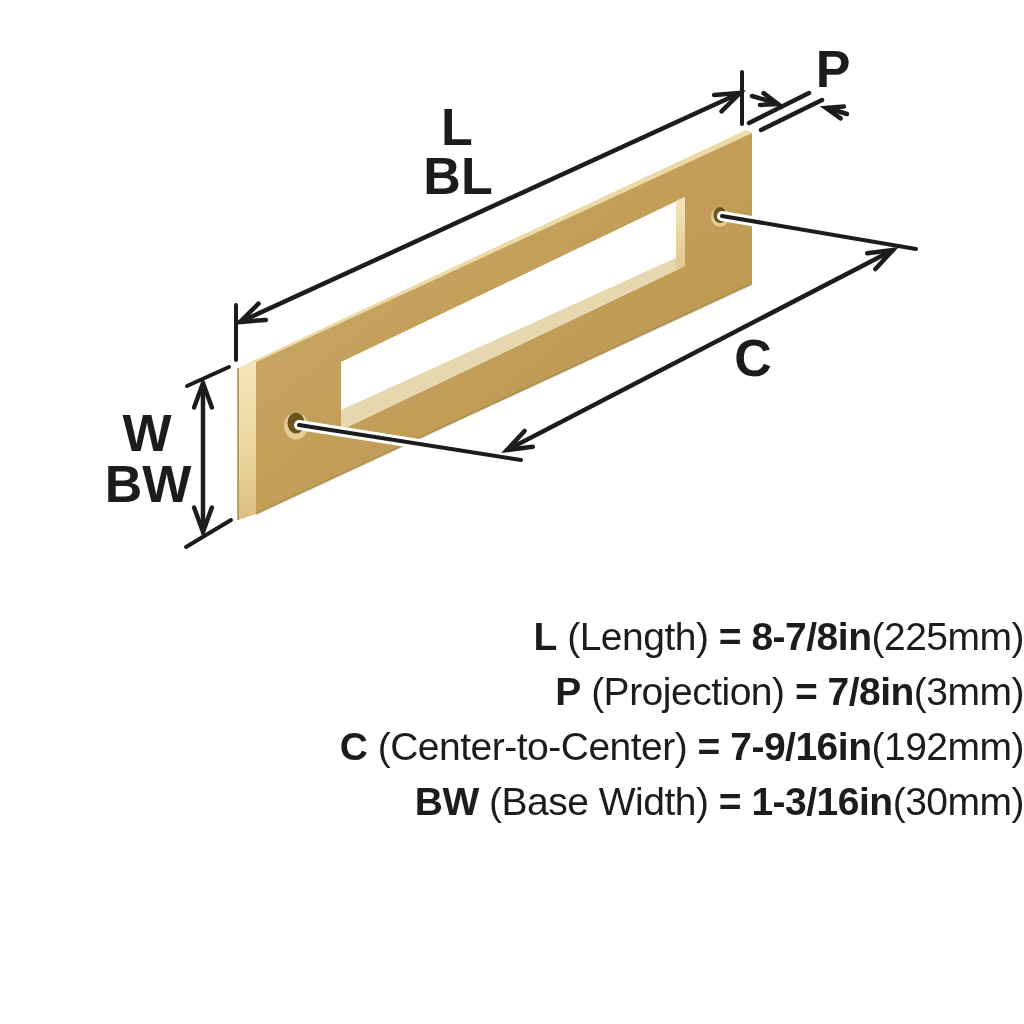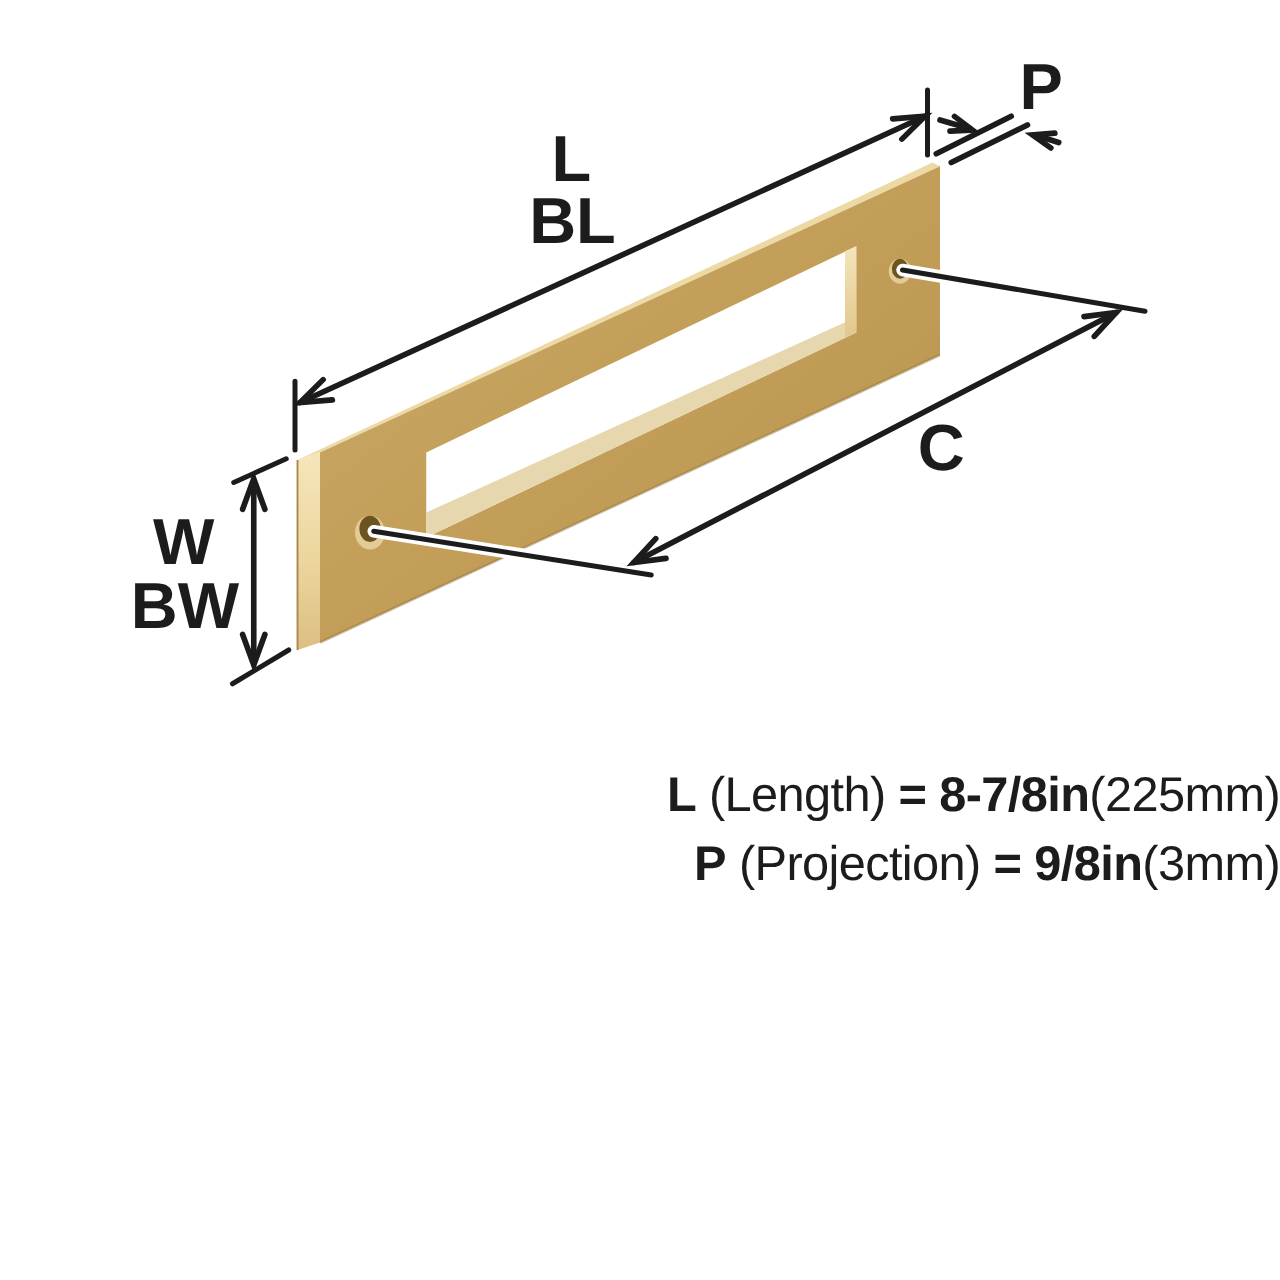--- a/index.html
+++ b/index.html
@@ -95,16 +95,18 @@
     <text class="dim-label" x="457" y="145" text-anchor="middle">L</text>
     <text class="dim-label" x="458" y="194" text-anchor="middle">BL</text>
     <text class="dim-label" x="833" y="87" text-anchor="middle">P</text>
     <text class="dim-label" x="753" y="376" text-anchor="middle">C</text>
     <text class="dim-label" x="147" y="451" text-anchor="middle">W</text>
     <text class="dim-label" x="148" y="502" text-anchor="middle">BW</text>
   </svg>
 
   <div class="specs">
       <div class="spec-line"><span class="b">L</span> <span class="r">(Length)</span> <span class="b">= 8-7/8in</span><span class="r">(225mm)</span></div>
-      <div class="spec-line"><span class="b">P</span> <span class="r">(Projection)</span> <span class="b">= 9/8in</span><span class="r">(3mm)</span></div>
+      <div class="spec-line"><span class="b">P</span> <span class="r">(Projection)</span> <span class="b">= 7/8in</span><span class="r">(3mm)</span></div>
+      <div class="spec-line"><span class="b">C</span> <span class="r">(Center-to-Center)</span> <span class="b">= 7-9/16in</span><span class="r">(192mm)</span></div>
+      <div class="spec-line"><span class="b">BW</span> <span class="r">(Base Width)</span> <span class="b">= 1-3/16in</span><span class="r">(30mm)</span></div>
     </div>
 
 </div>
 
 </body></html>

